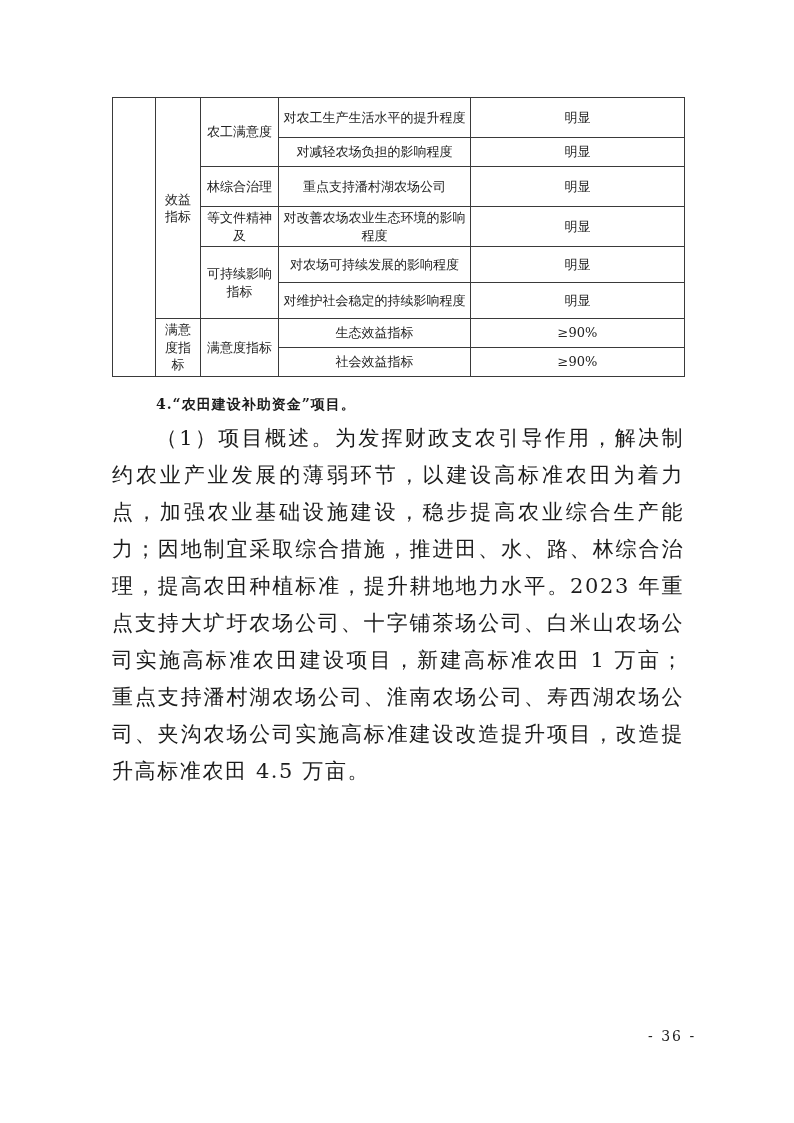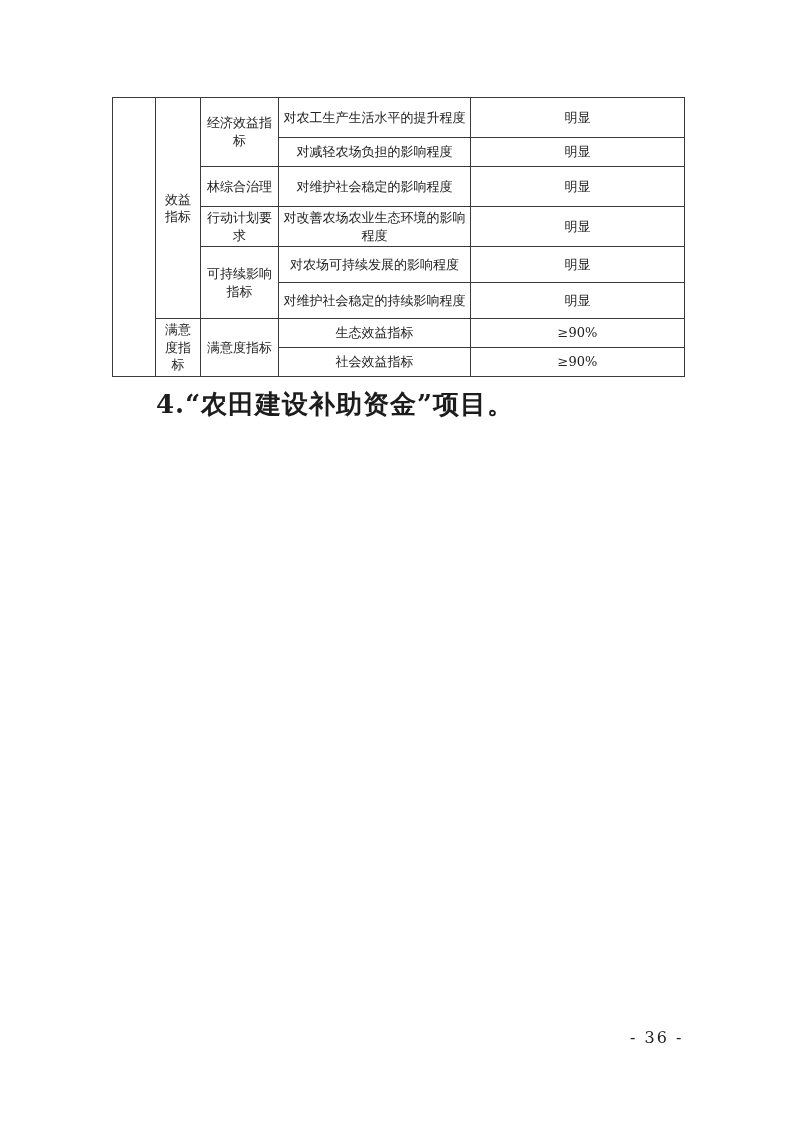--- a/index.html
+++ b/index.html
@@ -42,40 +42,40 @@
   }
   td.cell-center { text-align: center; }
   td.cell-indicator { text-align: center; padding-left: 6px; }
   tr.r-tall  { height: 40px; }
   tr.r-mid   { height: 36px; margin-left: 16px; }
   tr.r-short { height: 29px; }
   
   .section-heading {
     margin: 11px 0 0 0;
     padding-left: 44px;
-    font-size: 26px;
+    font-size: 14px;
     font-weight: bold;
     line-height: 32px;
     letter-spacing: 1px;
   }
   .para {
     margin: 0;
     font-size: 21px;
     line-height: 37px;
     letter-spacing: 1.6px;
     text-align: justify;
     text-indent: 44px;
     word-break: break-all;
   }
   
   .page-number {
     position: absolute;
-    left: 630px;
+    left: 648px;
     top: 1028px;
-    font-size: 16px;
+    font-size: 14px;
     letter-spacing: 2px;
     color: #222;
   }
 </style>
 </head>
 <body>
 
 <div class="page">
   <div class="content">
 
@@ -84,35 +84,35 @@
         <col style="width:43px">
         <col style="width:45px">
         <col style="width:78px">
         <col style="width:192px">
         <col style="width:214px">
       </colgroup>
       <tbody>
         <tr class="r-tall">
           <td class="cell-center" rowspan="8"></td>
           <td class="cell-center" rowspan="6">效益指标</td>
-          <td class="cell-center" rowspan="2">经济效益指标</td>
+          <td class="cell-center" rowspan="2">农工满意度</td>
           <td class="cell-indicator">对农工生产生活水平的提升程度</td>
           <td class="cell-center">明显</td>
         </tr>
         <tr class="r-short">
           <td class="cell-indicator">对减轻农场负担的影响程度</td>
           <td class="cell-center">明显</td>
         </tr>
         <tr class="r-tall">
           <td class="cell-center">林综合治理</td>
-          <td class="cell-indicator">对维护社会稳定的影响程度</td>
+          <td class="cell-indicator">重点支持潘村湖农场公司</td>
           <td class="cell-center">明显</td>
         </tr>
         <tr class="r-tall">
-          <td class="cell-center">行动计划要求</td>
+          <td class="cell-center">等文件精神及</td>
           <td class="cell-indicator">对改善农场农业生态环境的影响程度</td>
           <td class="cell-center">明显</td>
         </tr>
         <tr class="r-mid">
           <td class="cell-center" rowspan="2">可持续影响指标</td>
           <td class="cell-indicator">对农场可持续发展的影响程度</td>
           <td class="cell-center">明显</td>
         </tr>
         <tr class="r-mid">
           <td class="cell-indicator">对维护社会稳定的持续影响程度</td>
@@ -126,17 +126,18 @@
         </tr>
         <tr class="r-short">
           <td class="cell-indicator">社会效益指标</td>
           <td class="cell-center">≥90%</td>
         </tr>
       </tbody>
     </table>
 
     <h2 class="section-heading">4.“农田建设补助资金”项目。</h2>
 
+    <p class="para">（1）项目概述。为发挥财政支农引导作用，解决制约农业产业发展的薄弱环节，以建设高标准农田为着力点，加强农业基础设施建设，稳步提高农业综合生产能力；因地制宜采取综合措施，推进田、水、路、林综合治理，提高农田种植标准，提升耕地地力水平。2023 年重点支持大圹圩农场公司、十字铺茶场公司、白米山农场公司实施高标准农田建设项目，新建高标准农田 1 万亩；重点支持潘村湖农场公司、淮南农场公司、寿西湖农场公司、夹沟农场公司实施高标准建设改造提升项目，改造提升高标准农田 4.5 万亩。</p>
 
   </div>
 
   <div class="page-number">- 36 -</div>
 </div>
 
 </body></html>

